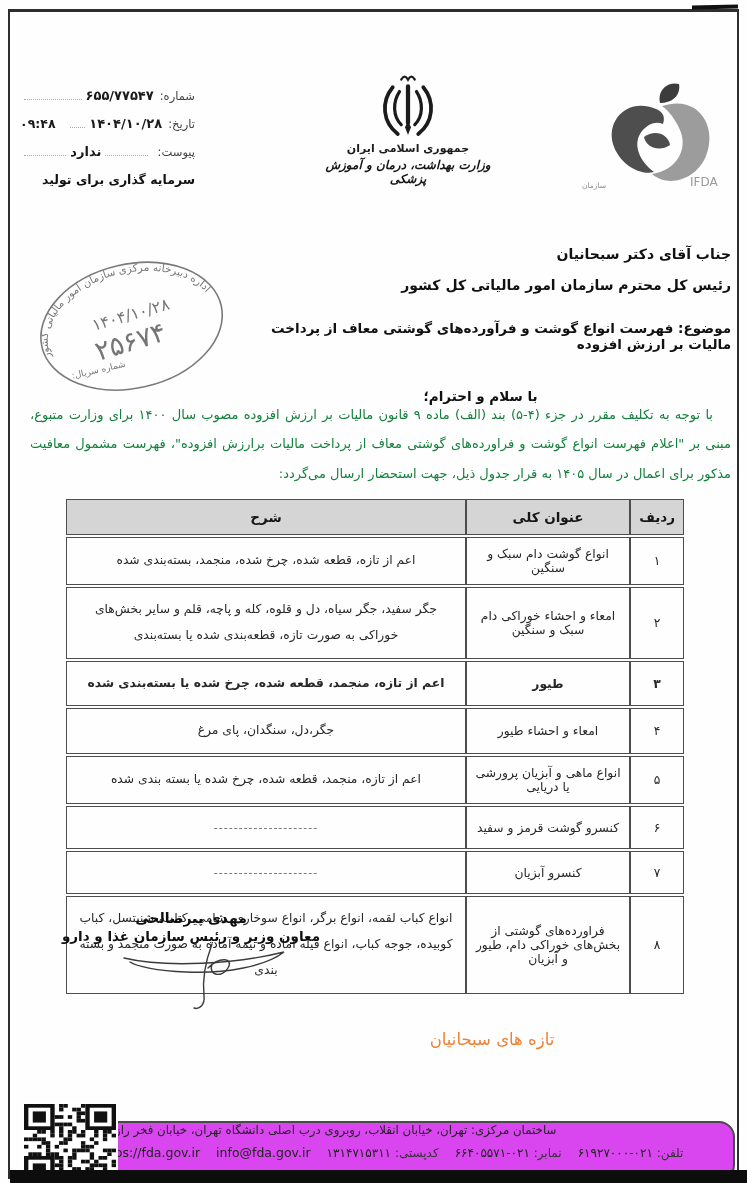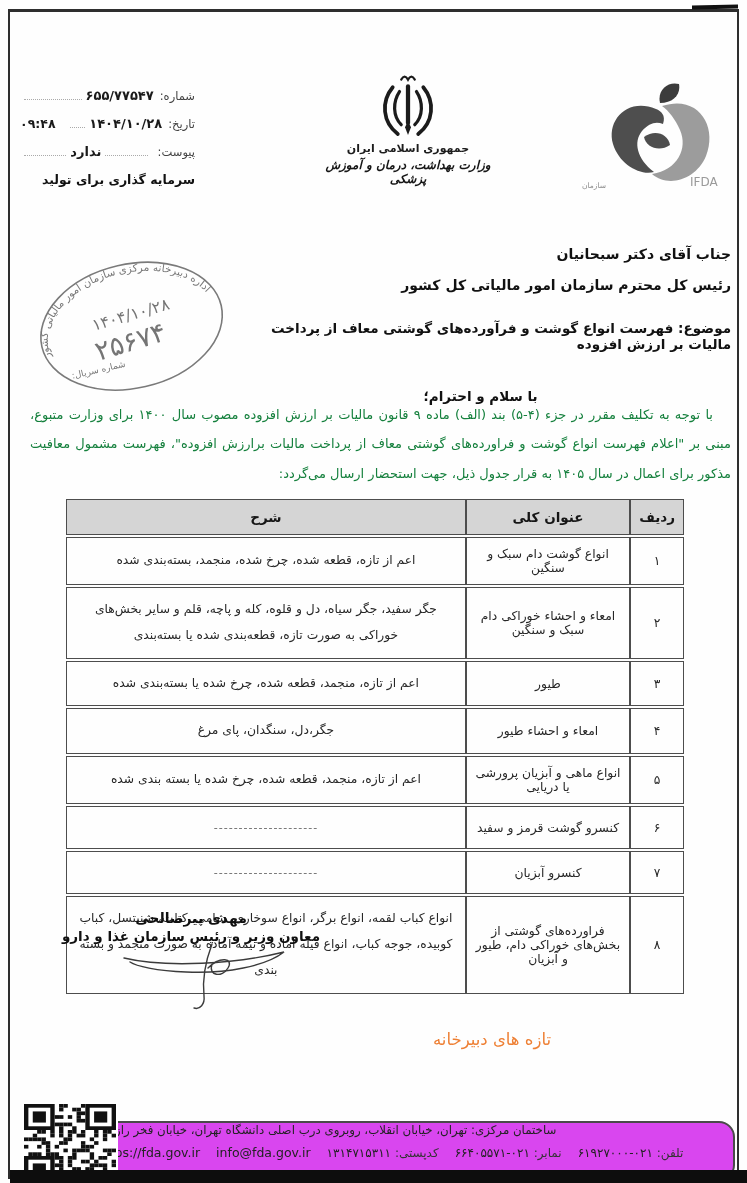--- a/index.html
+++ b/index.html
@@ -56,21 +56,21 @@
   }
   .doc-table th, .doc-table td { border:1px solid #4d4d4d; text-align:center; vertical-align:middle; padding:9px 8px; }
   .doc-table th { background:#d5d5d5; font-size:13.5px; font-weight:bold; color:#161616; height:36px; }
   .doc-table td { font-size:12.3px; color:#272727; background:#fefefe; }
   .doc-table col.c-no { width:36px; }
   .doc-table col.c-title { width:168px; }
   .doc-table col.c-desc { width:414px; }
   .doc-table td.desc { line-height:2.1; }
   tr.r1 td { height:36px; }
   tr.r2 td { height:70px; }
-  tr.r3 td { height:26px; }
+  tr.r3 td { height:26px;font-weight:bold; }
   tr.r4 td { height:33px; }
   tr.r5 td { height:35px; }
   tr.r6 td { height:33px; }
   tr.r7 td { height:35px; }
   tr.r8 td { height:72px; }
   td.dashcell { color:#666; letter-spacing:1px; font-size:11px; }
 
   
   .signature { position:absolute; left:36px; top:910px; width:310px; text-align:center; direction:rtl; }
   .signature .name { font-size:14px; font-weight:bold; color:#101010; }
@@ -233,21 +233,21 @@
     <div class="role">معاون وزیر و رئیس سازمان غذا و دارو</div>
     <svg class="sig-scribble" width="190" height="80" viewBox="0 0 190 80">
       <g fill="none" stroke="#3b3b3b" stroke-width="1.4" stroke-linecap="round">
         <path d="M96 6 C 90 22 86 40 88 58 C 89 66 84 72 78 70"></path>
         <path d="M8 20 C 50 30 120 26 168 14 C 150 28 110 36 70 34 C 40 33 20 28 14 24"></path>
         <path d="M92 30 C 104 18 118 20 112 30 C 106 40 92 38 96 26"></path>
       </g>
     </svg>
   </div>
 
-  <div class="watermark" style="color: rgb(238, 127, 51);">تازه های دبیرخانه</div>
+  <div class="watermark" style="color: rgb(238, 127, 51);">تازه های سبحانیان</div>
 
   <div class="footer-box">
     <div class="addr">ساختمان مرکزی: تهران، خیابان انقلاب، روبروی درب اصلی دانشگاه تهران، خیابان فخر رازی، پلاک ۳۰</div>
     <div class="footer-contacts">
       <span>
         <span class="lbl">تلفن:</span>
         <span class="num">۰۲۱-۶۱۹۲۷۰۰۰</span>
       </span>
       <span>
         <span class="lbl">نمابر:</span>

